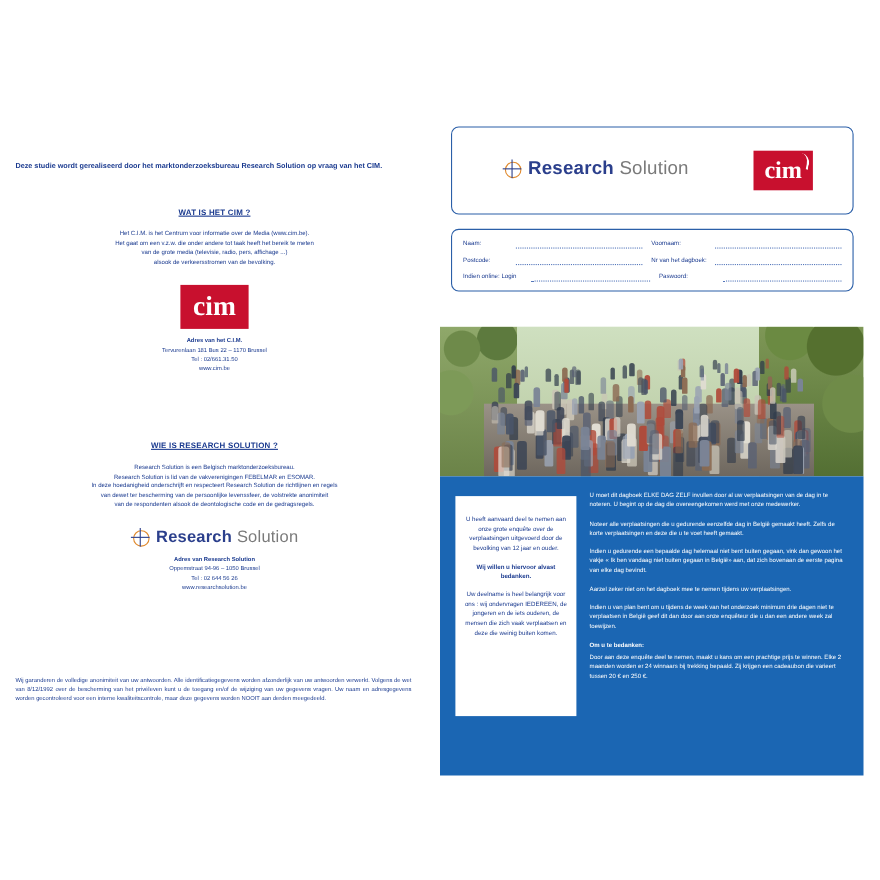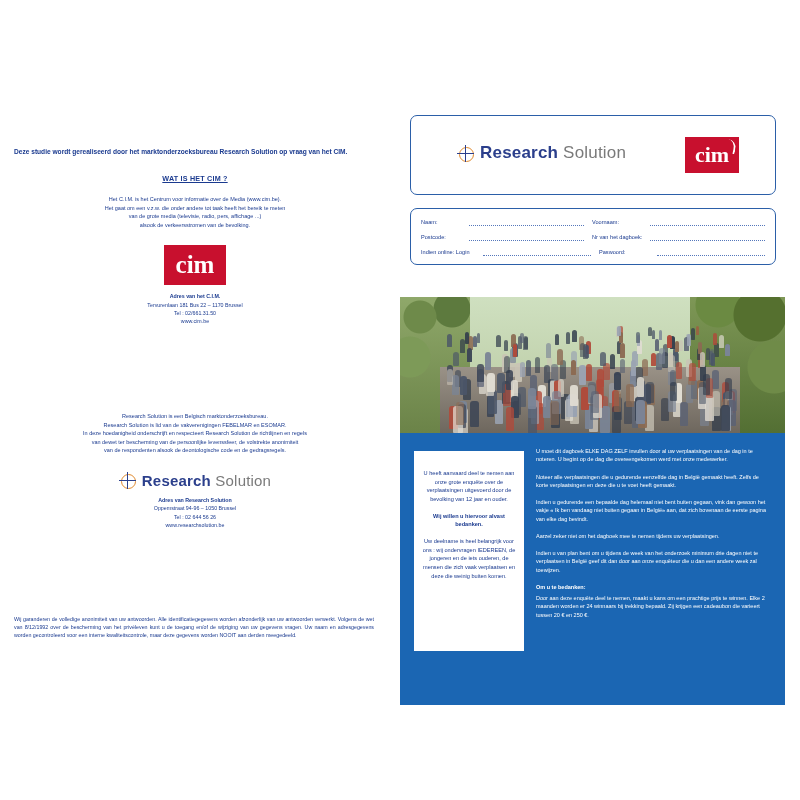--- a/index.html
+++ b/index.html
@@ -48,21 +48,21 @@
   .lp-body {
     text-align: center;
     color: #1a3a8f;
     font-size: 5.5px;
     line-height: 1.55;
   }
 
   #cim-block {
     position: absolute;
     left: 0;
-    top: 54px;
+    top: 68px;
     width: 390px;
   }
   #cim-block .lp-body { margin-top: 12px; }
 
   .cim-logo-wrap {
     text-align: center;
     margin-top: 16px;
   }
   .cim-logo {
     display: inline-block;
@@ -347,20 +347,21 @@
     </div>
     <div class="addr-block">
       <div class="addr-title">Adres van het C.I.M.</div>
       <div>Tervurenlaan 181 Bus 22 – 1170 Brussel</div>
       <div>Tel : 02/661.31.50</div>
       <div>www.cim.be</div>
     </div>
   </div>
 
   <div id="rs-block">
+    <div class="lp-heading">WIE IS RESEARCH SOLUTION ?</div>
     <div class="lp-body">
       <div>Research Solution is een Belgisch marktonderzoeksbureau.</div>
       <div>Research Solution is lid van de vakverenigingen FEBELMAR en ESOMAR.</div>
       <div>In deze hoedanigheid onderschrijft en respecteert Research Solution de richtlijnen en regels</div>
       <div>van dewet ter bescherming van de persoonlijke levenssfeer, de volstrekte anonimiteit</div>
       <div>van de respondenten alsook de deontologische code en de gedragsregels.</div>
     </div>
     <div class="rs-logo-wrap">
       <span class="rs-mark">
         <span class="ring"></span><span class="bar-h"></span><span class="bar-v"></span>

